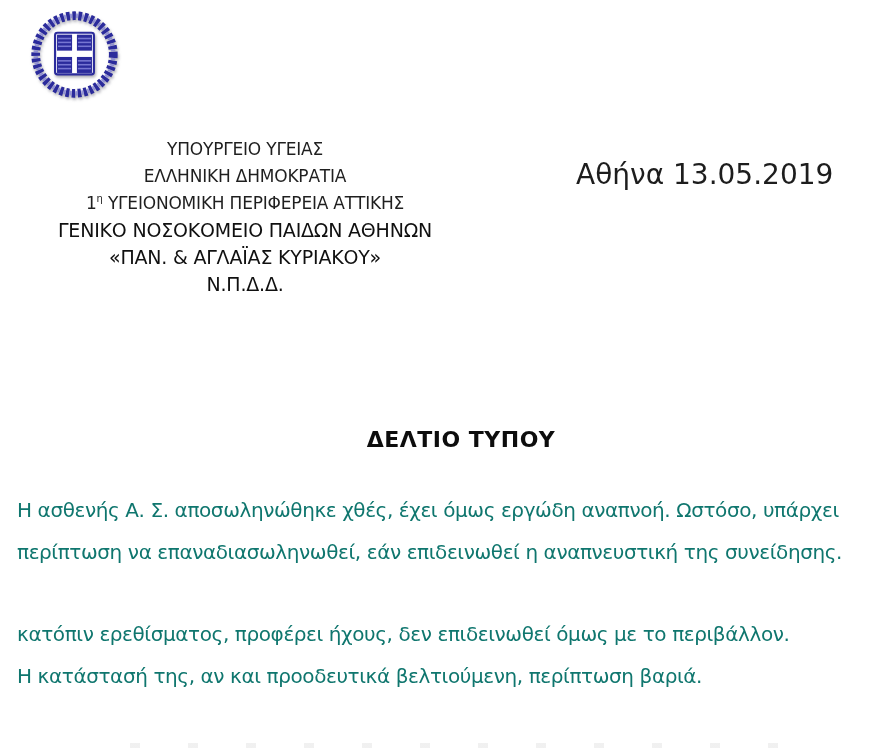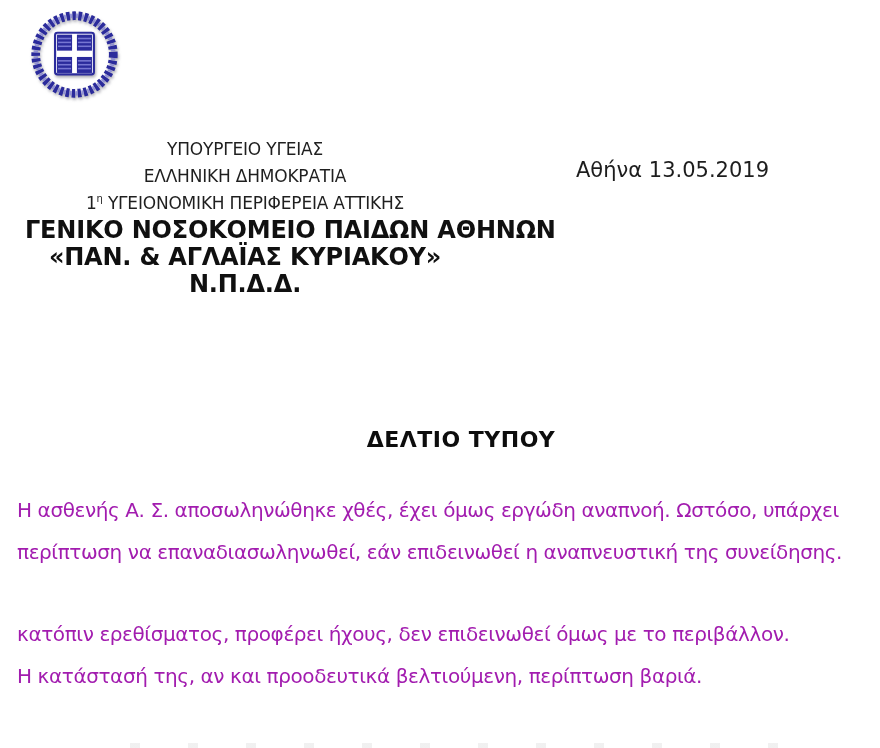--- a/index.html
+++ b/index.html
@@ -9,33 +9,33 @@
   }
   .logo{
     position:absolute;left:26px;top:7px;width:97px;height:97px;
     filter:drop-shadow(1.5px 2.5px 1.5px rgba(100,100,115,.55));
   }
   .letterhead{
     position:absolute;left:25px;top:136px;width:440px;text-align:center;
     color:#1f1f1f;font-size:17px;line-height:27px;letter-spacing:-0.2px;
   }
   .letterhead div{white-space:nowrap;}
-  .letterhead .strong{font-weight:bold;font-size:24px;color:#101010;}
+  .letterhead .strong{font-weight:normal;font-size:19px;color:#101010;}
   .letterhead sup{font-size:10px;line-height:0;}
   .date{
-    position:absolute;left:576px;top:158px;font-size:21px;color:#1d1d1d;
+    position:absolute;left:576px;top:158px;font-size:28px;color:#1d1d1d;
     white-space:nowrap;
   }
   .title{
     position:absolute;left:0;right:0;top:427px;text-align:center;padding-left:42px;
     font-weight:bold;font-size:22px;letter-spacing:.5px;color:#0d0d0d;
   }
   .body-text{
     position:absolute;left:17px;top:489px;right:4px;
-    color:#a21caf;font-size:20px;letter-spacing:-0.4px;
+    color:#0f766e;font-size:20px;letter-spacing:-0.4px;
   }
   .bline{line-height:42px;white-space:nowrap;}
   .pgap{height:40px;}
   .cutoff{
     position:absolute;left:130px;right:70px;bottom:0;height:5px;opacity:.55;
     background:repeating-linear-gradient(90deg,rgba(40,40,40,.12) 0 10px,rgba(0,0,0,0) 10px 58px);
   }
 </style>
 </head>
 <body>

